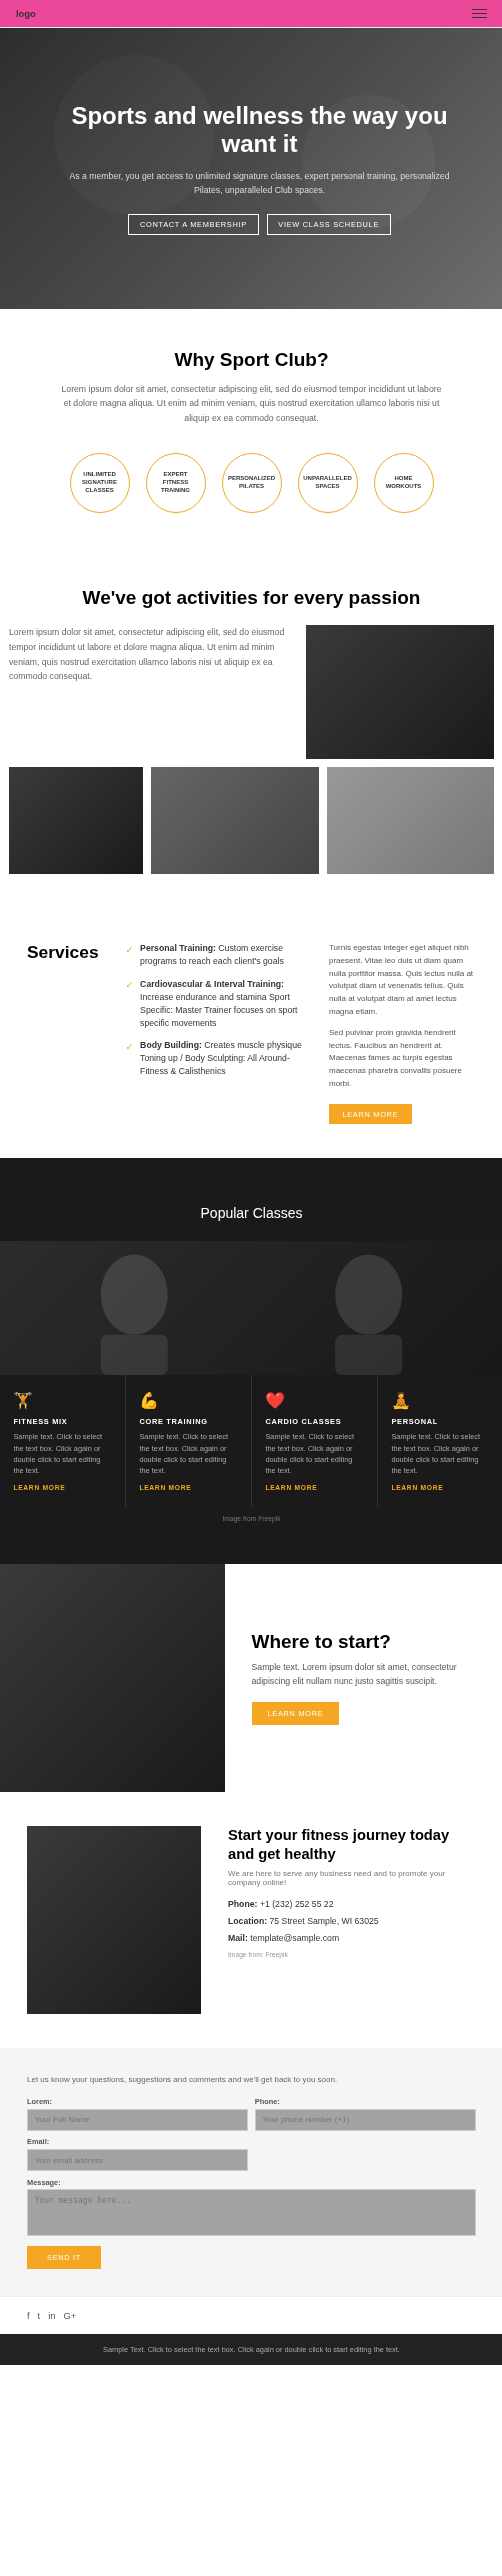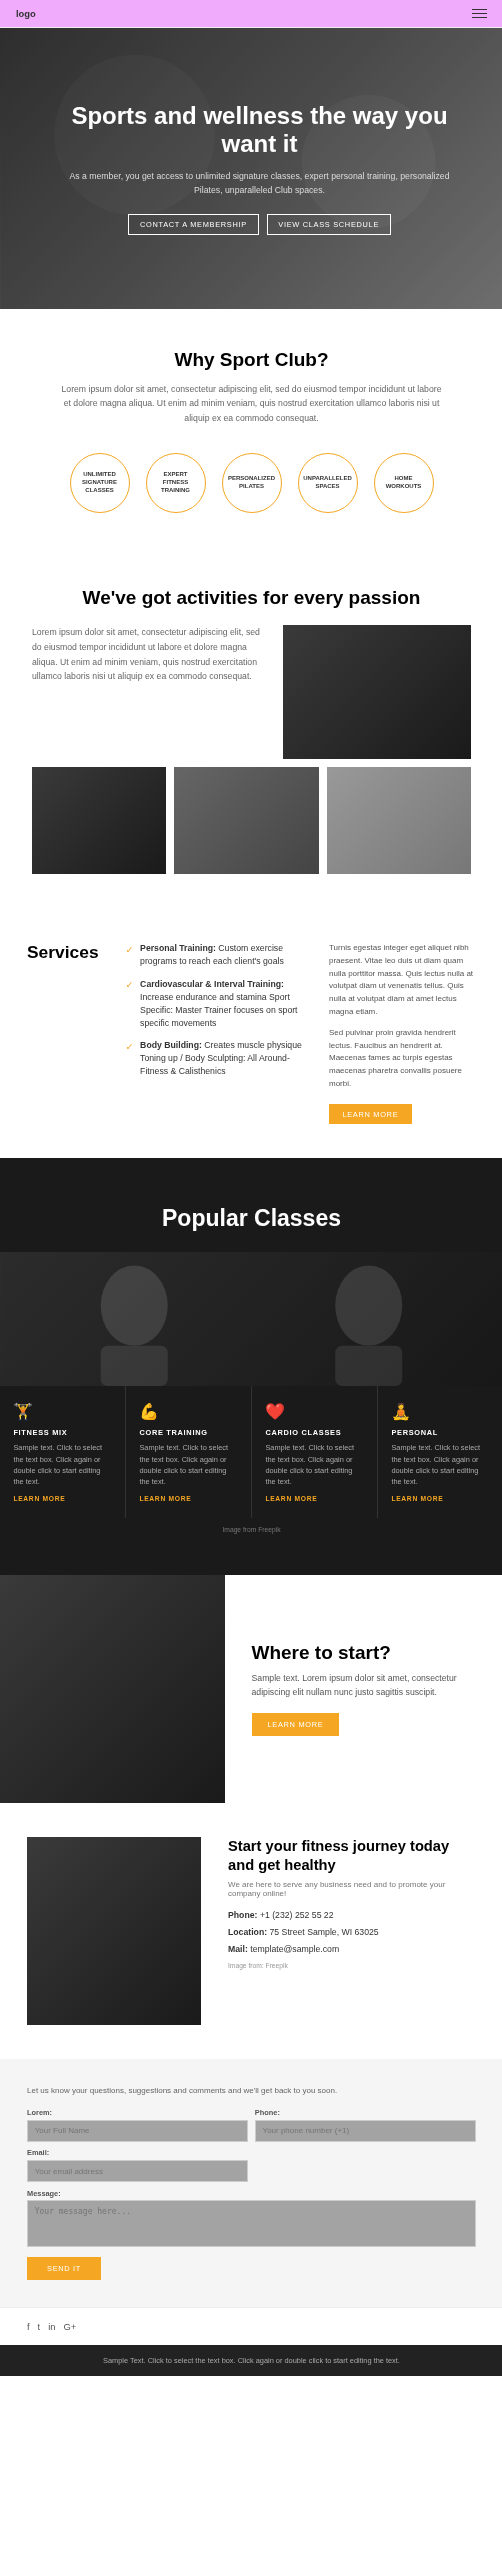--- a/index.html
+++ b/index.html
@@ -1,21 +1,21 @@
 <!DOCTYPE html>
 <html style="font-size:10.7px"><head>
   <meta charset="utf-8">
   <style>
     * { margin: 0; padding: 0; box-sizing: border-box; }
     body { font-family: 'Arial', sans-serif; width: 503px; background: #fff; overflow-x: hidden; }
 
     
     .header {
       display: flex; justify-content: space-between; align-items: center;
-      padding: 8px 16px; background: #f0abfc; border-bottom: 0.7px solid #eee;
+      padding: 8px 16px; background: #ec4899; border-bottom: 0.7px solid #eee;
     }
     .logo { font-size: 9.4px; font-weight: bold; color: #333; }
     .hamburger { display: flex; flex-direction: column; gap: 2.7px; cursor: pointer; }
     .hamburger span { width: 14.7px; height: 1.3px; background: #333; display: block; }
 
     
     .hero {
       position: relative; width: 100%; height: 281px;
       background: linear-gradient(rgba(0,0,0,0.5), rgba(0,0,0,0.5)), #333;
       display: flex; flex-direction: column; justify-content: center; align-items: center;
@@ -38,21 +38,21 @@
     .why-section p { font-size: 8.7px; color: #666; line-height: 1.7; max-width: 389px; margin: 0 auto 27px; }
     .features-grid { display: flex; justify-content: center; gap: 16px; flex-wrap: wrap; }
     .feature-circle {
       width: 60px; height: 60px; border-radius: 50%; border: 1.3px solid #f5a623;
       display: flex; flex-direction: column; justify-content: center; align-items: center;
       font-size: 6px; font-weight: bold; text-transform: uppercase; text-align: center;
       color: #333; padding: 5.4px; cursor: pointer; line-height: 1.3;
     }
 
     
-    .activities-section { padding: 34px 32px; background: #fff; }
+    .activities-section { padding: 34px 9px; background: #fff; }
     .activities-section h2 { font-size: 19px; font-weight: bold; text-align: center; margin-bottom: 5.4px; }
     .activities-top { display: flex; gap: 16px; margin-top: 16px; }
     .activities-text { flex: 1; font-size: 8.7px; color: #666; line-height: 1.7; }
     .activities-img-main {
       width: 188px; height: 134px;
       background: linear-gradient(135deg, #888 0%, #555 100%);
       flex-shrink: 0;
     }
     .activities-bottom { display: flex; gap: 8px; margin-top: 8px; }
     .activities-img-left {
@@ -78,21 +78,21 @@
     .services-right p { margin-bottom: 8px; }
     .btn-learn {
       background: #f5a623; color: #fff; border: none; padding: 5.4px 13.4px;
       font-size: 7.4px; text-transform: uppercase; letter-spacing: 0.7px; cursor: pointer;
       margin-top: 5.4px;
     }
 
     
     .popular-section { padding: 34px 0; background: #1a1a1a; color: #fff; }
     .popular-header { text-align: center; padding: 13.4px 27px 20px; }
-    .popular-header h2 { font-size: 23px; font-weight: bold; }
+    .popular-header h2 { font-size: 14px; font-weight: normal; }
     .classes-grid { display: flex; gap: 0; }
     .class-card {
       flex: 1; padding: 16px 13.4px; border-right: 0.7px solid #333;
       background: #1a1a1a;
     }
     .class-card:last-child { border-right: none; }
     .class-icon { font-size: 16px; margin-bottom: 6.7px; }
     .class-name { font-size: 7.4px; font-weight: bold; text-transform: uppercase; letter-spacing: 0.7px; margin-bottom: 5.4px; color: #fff; }
     .class-desc { font-size: 7.4px; color: #aaa; line-height: 1.5; margin-bottom: 8px; }
     .class-learn { font-size: 6.7px; color: #f5a623; text-transform: uppercase; letter-spacing: 0.7px; cursor: pointer; font-weight: bold; }

